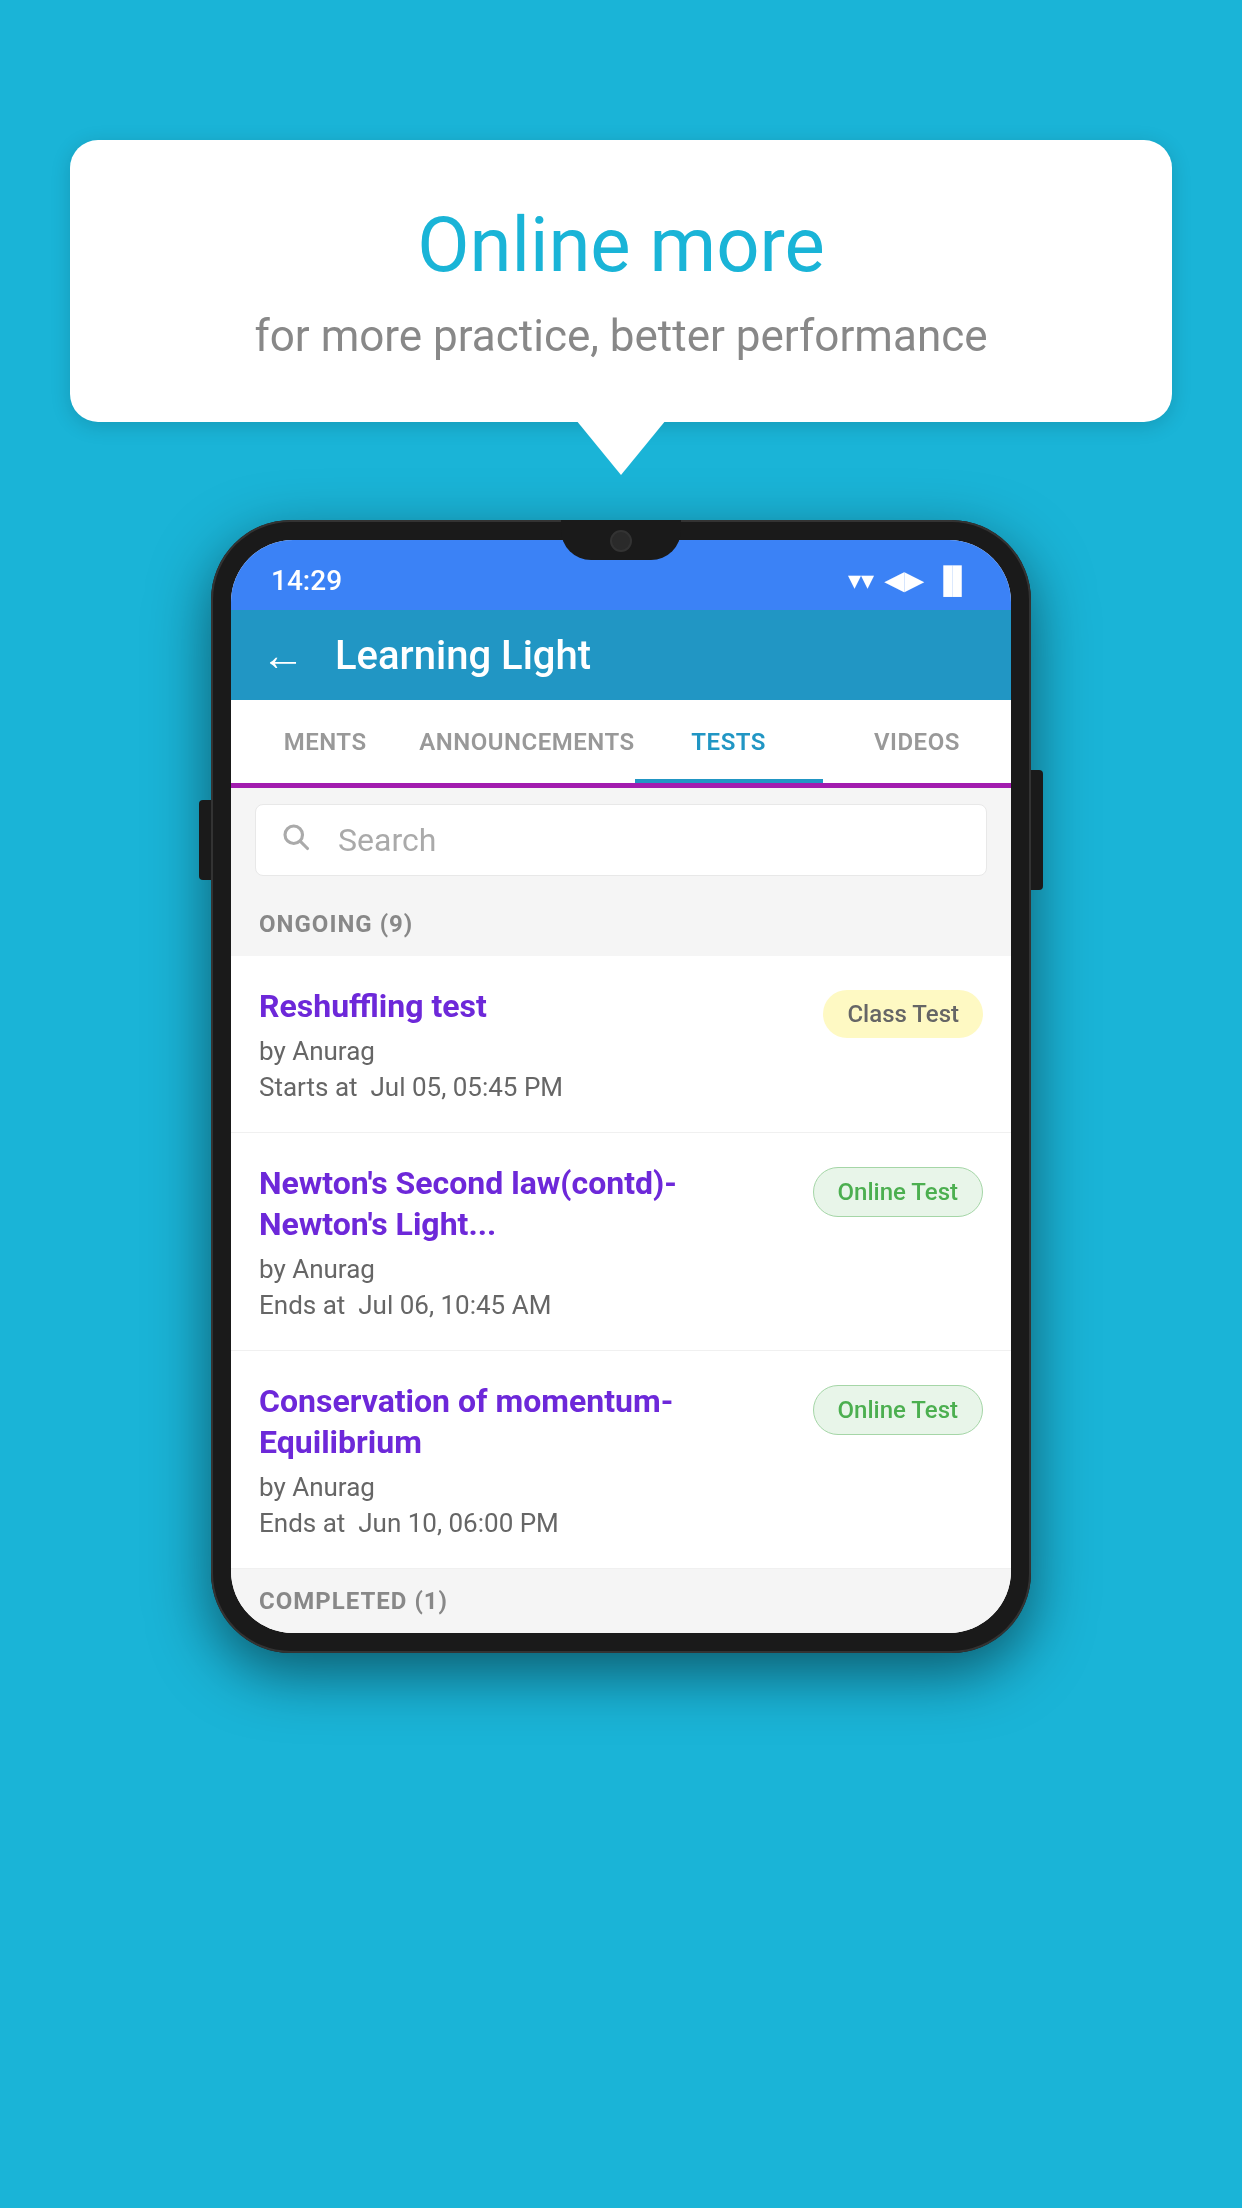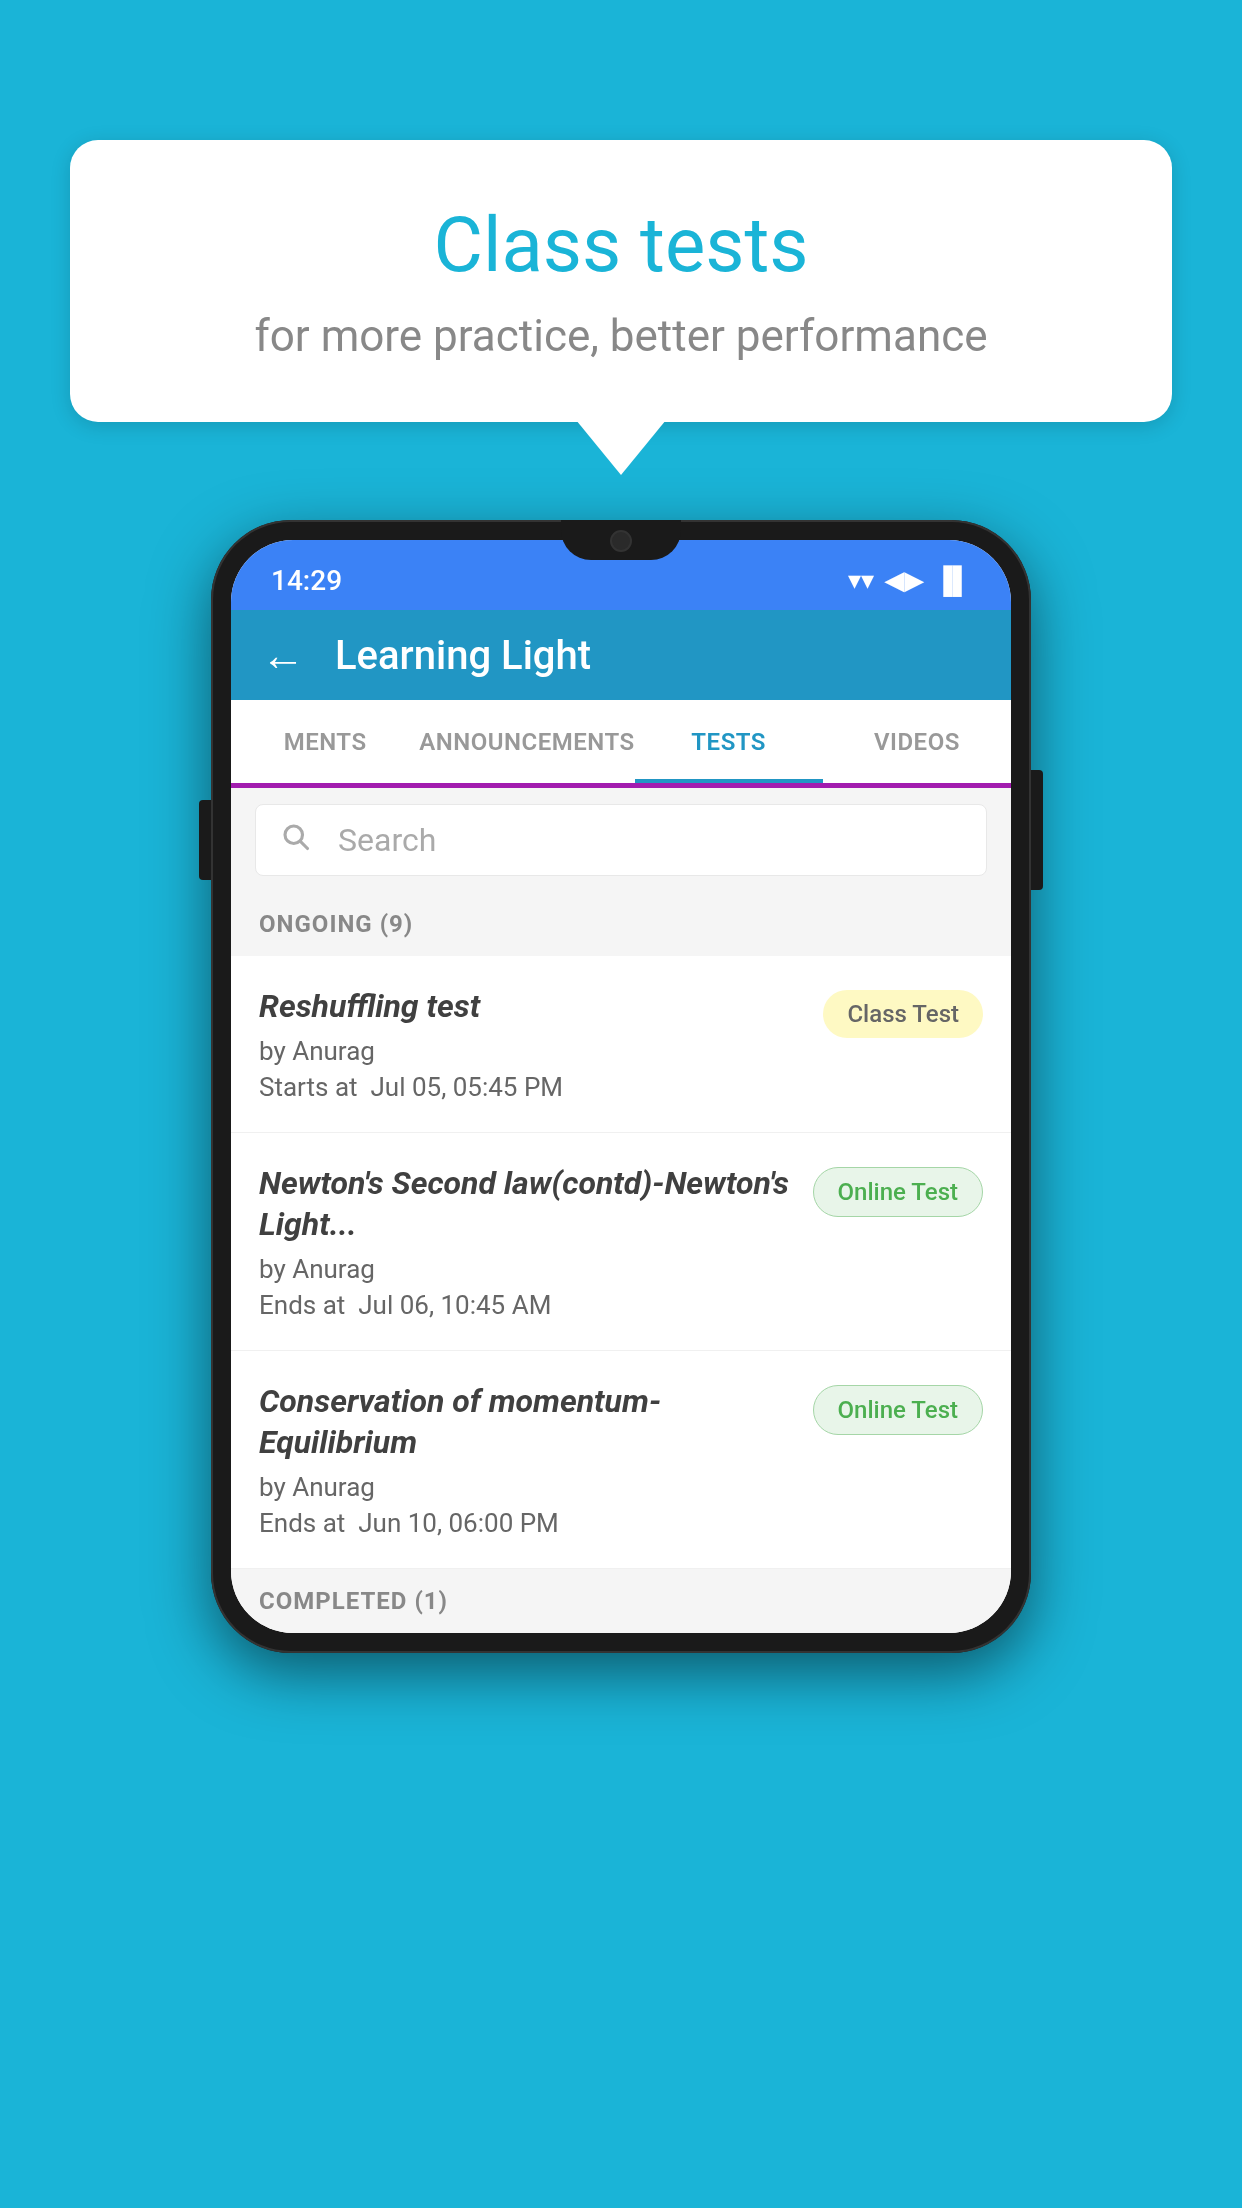--- a/index.html
+++ b/index.html
@@ -265,24 +265,23 @@
     }
 
     .test-info {
       flex: 1;
       padding-right: 20px;
     }
 
     .test-name {
       font-size: 32px;
       font-weight: 700;
-      color: #404040;
+      color: #6d28d9;
       margin-bottom: 8px;
       line-height: 1.3;
-      font-style: italic;
     }
 
     .test-author {
       font-size: 26px;
       color: #666;
       margin-bottom: 6px;
     }
 
     .test-date {
       font-size: 26px;
@@ -318,21 +317,21 @@
       font-weight: 700;
       color: #888;
       letter-spacing: 1px;
     }
   </style>
 </head>
 <body>
 
 <div class="speech-bubble-container">
   <div class="speech-bubble">
-    <div class="speech-bubble-title">Class tests</div>
+    <div class="speech-bubble-title">Online more</div>
     <div class="speech-bubble-subtitle">for more practice, better performance</div>
   </div>
   <div class="speech-bubble-arrow"></div>
 </div>
 
 <div class="phone-wrapper">
   <div class="phone-outer">
     <div class="phone-notch">
       <div class="phone-camera"></div>
     </div>

